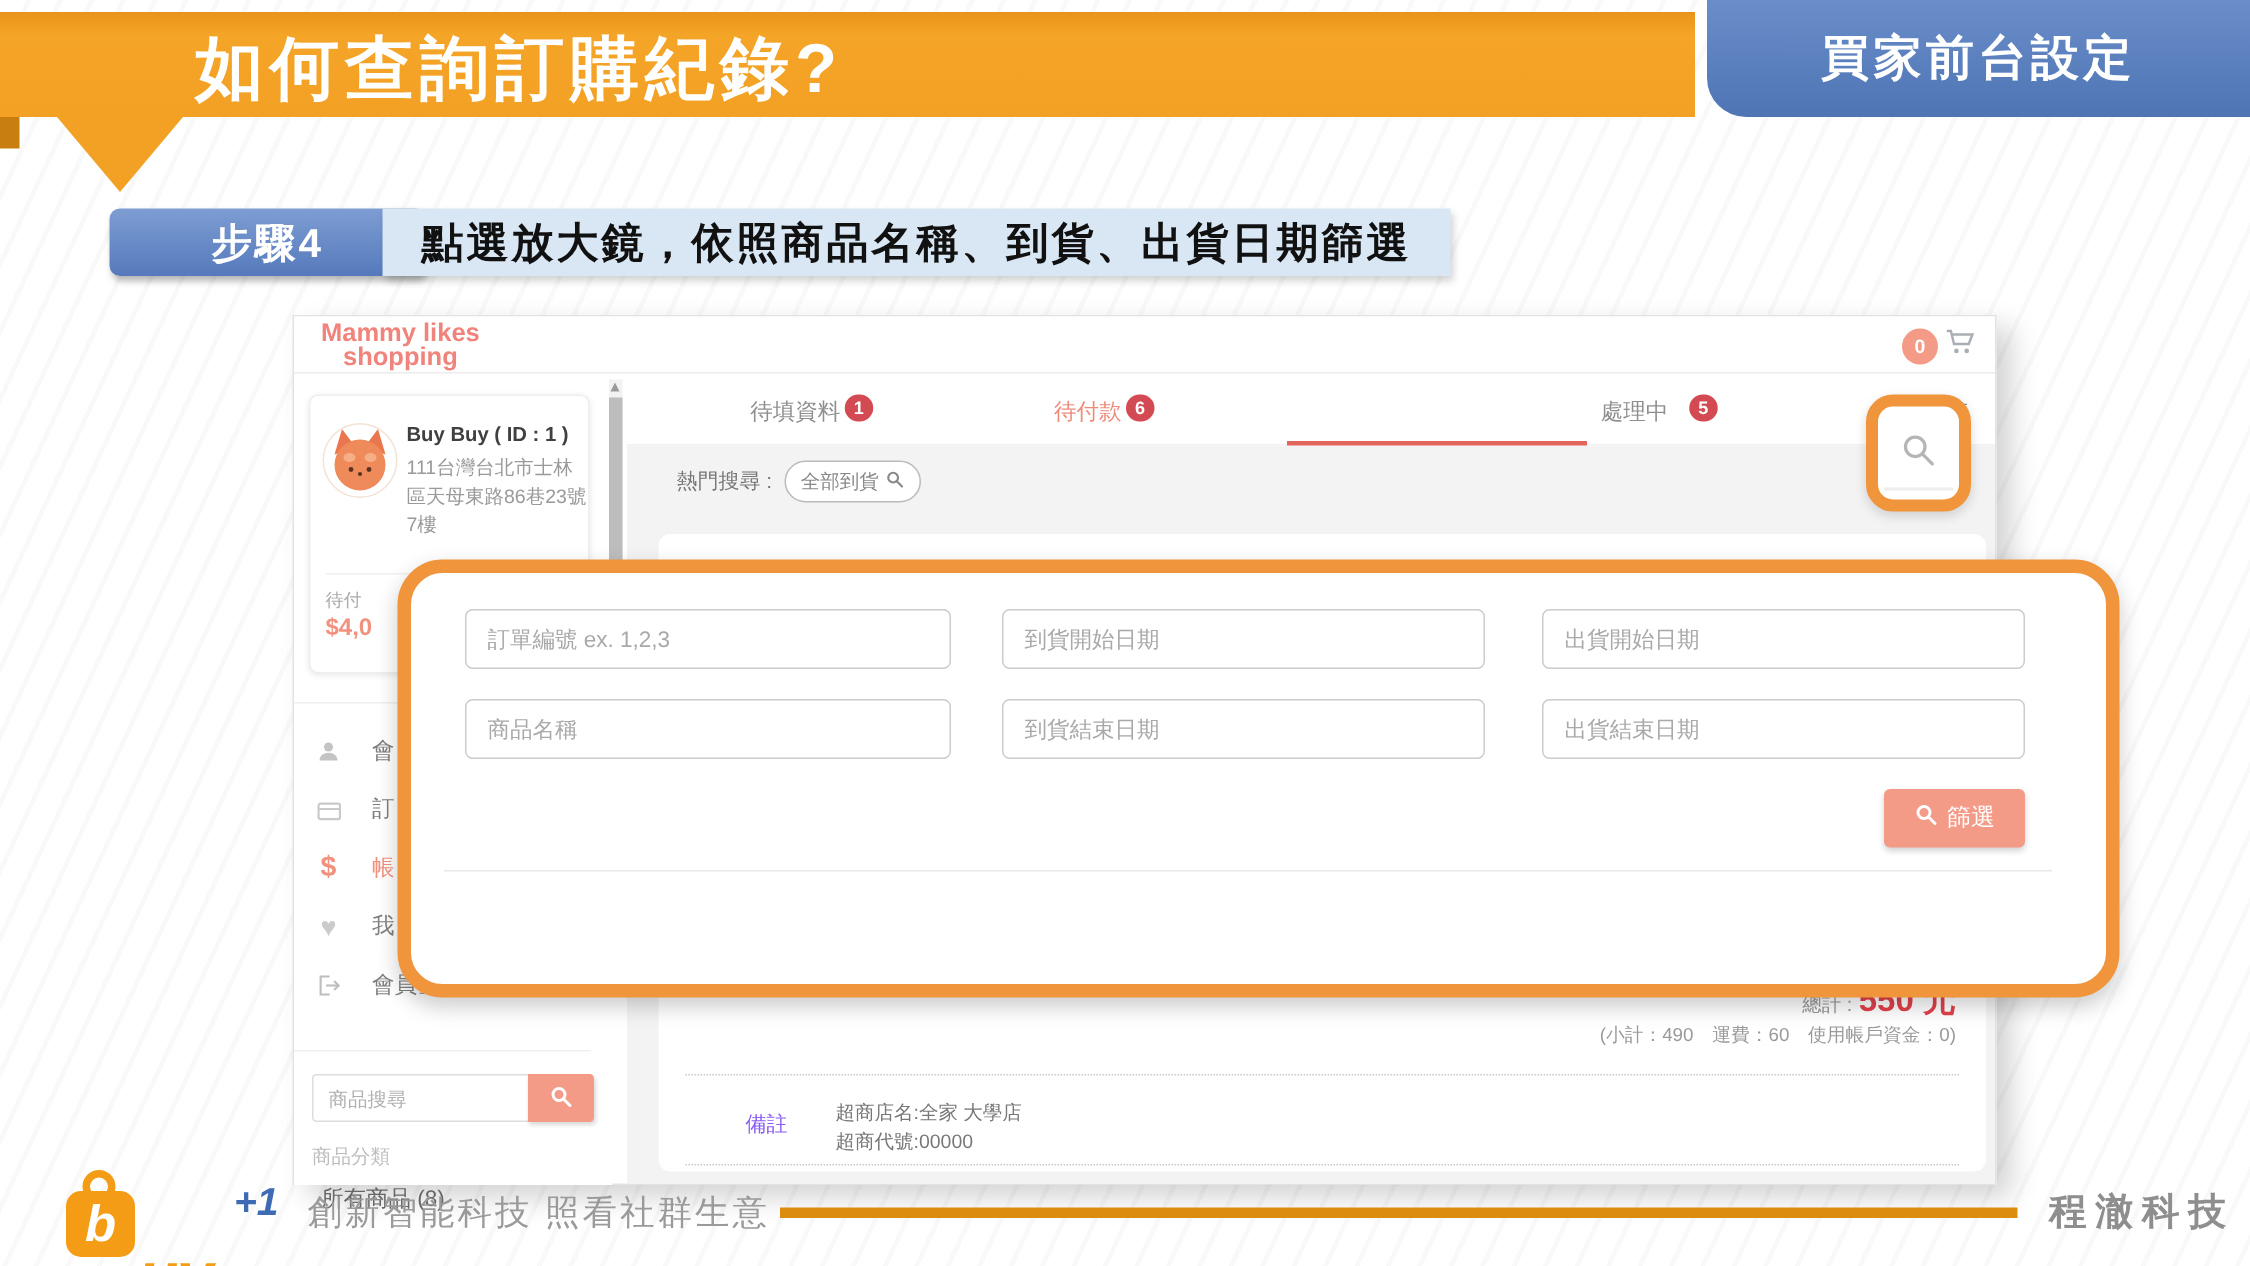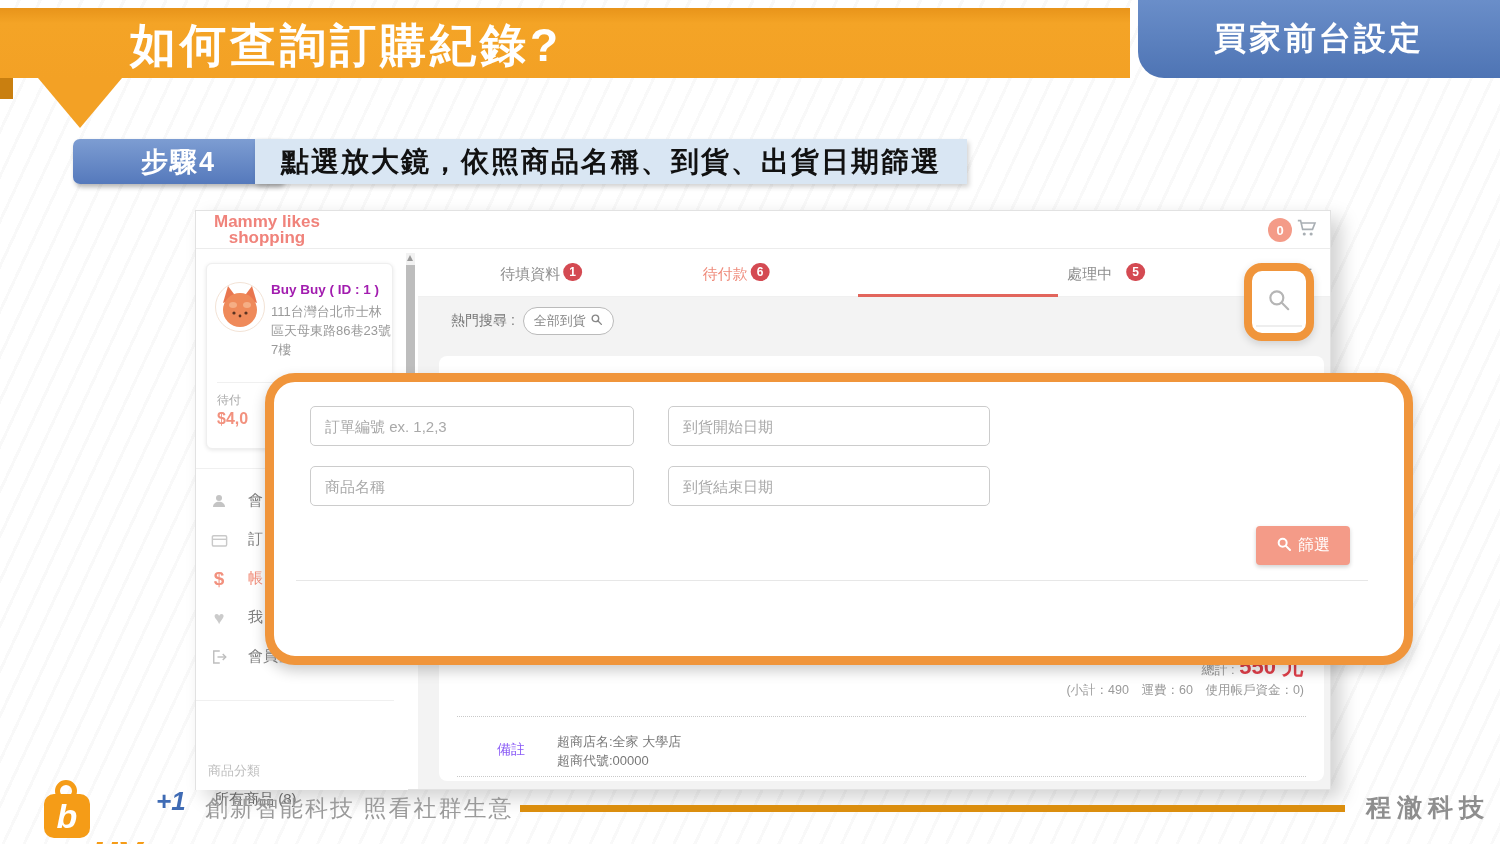--- a/index.html
+++ b/index.html
@@ -38,21 +38,21 @@
   .cart-wrap { position:absolute; right:12px; top:6px; display:flex; align-items:center; gap:4px; }
   .cart-badge { width:24px; height:24px; border-radius:50%; background:#f49b88; color:#fff; font-size:13px; font-weight:bold;
     display:flex; align-items:center; justify-content:center; }
 
   
   .side { position:absolute; left:0; top:39px; width:212px; height:540px; background:#fff; }
   .profile-card { position:absolute; left:10px; top:13px; width:187px; height:186px; background:#fff;
     border:1px solid #efefef; border-radius:6px; box-shadow:0 1px 4px rgba(0,0,0,.1); }
   .avatar { position:absolute; left:8px; top:18px; width:50px; height:50px; border-radius:50%;
     border:1px solid #f3e3d6; overflow:hidden; background:#fff; }
-  .p-name { position:absolute; left:64px; top:18px; font-size:13.5px; font-weight:bold; color:#a21caf; }
+  .p-name { position:absolute; left:64px; top:18px; font-size:13.5px; font-weight:bold; color:#404040; }
   .p-addr { position:absolute; left:64px; top:38px; font-size:13px; color:#9a9a9a; line-height:19px; width:130px; }
   .p-div { position:absolute; left:10px; right:10px; top:118px; border-top:1px solid #f0f0f0; }
   .p-pend-label { position:absolute; left:10px; top:128px; font-size:12px; color:#aaa; }
   .p-pend-amt { position:absolute; left:10px; top:146px; font-size:16px; font-weight:bold; color:#f2917e; }
   .side-div1 { position:absolute; left:0; right:14px; top:218px; border-top:1px solid #f0f0f0; }
   .menu-row { position:absolute; left:0; width:212px; height:30px; }
   .menu-ico { position:absolute; left:12px; top:2px; width:22px; height:22px; display:flex; align-items:center; justify-content:center; }
   .menu-label { position:absolute; left:52px; top:3px; font-size:15px; color:#808080; white-space:nowrap; overflow:hidden; }
   .menu-label.clip { width:17px; }
   .menu-label.hot, .menu-ico.hot { color:#f2917e; }
@@ -228,20 +228,31 @@
             <path d="M13 4H5v16h8"></path>
               <path d="M17 8l4 4-4 4"></path>
               <line x1="10" y1="12" x2="21" y2="12"></line>
           </svg>
         </span>
         <span class="menu-label">會員登出</span>
       </div>
 
       <div class="side-div2"></div>
 
+      <div class="psearch">
+        <input type="text" placeholder="商品搜尋" style="">
+        <button class="psearch-btn">
+          <span>
+            <svg width="16" height="16" viewBox="0 0 24 24" fill="none" stroke="#ffffff" stroke-width="3">
+              <circle cx="10" cy="10" r="6"></circle>
+                <line x1="14.8" y1="14.8" x2="21" y2="21" stroke-linecap="round"></line>
+            </svg>
+          </span>
+        </button>
+      </div>
 
       <div class="cat-head">商品分類</div>
       <div class="cat-item">所有商品 (8)</div>
     </div>
 
     <div class="sbar">
       <div class="sbar-up"></div>
       <div class="sbar-thumb"></div>
     </div>
 
@@ -303,22 +314,24 @@
           <circle cx="10" cy="10" r="6"></circle>
             <line x1="14.8" y1="14.8" x2="20.5" y2="20.5" stroke-linecap="round"></line>
         </svg>
       </span>
     </div>
   </div>
 
   <div class="filter">
     <input class="f-c1 f-r1" type="text" placeholder="訂單編號 ex. 1,2,3" style="">
     <input class="f-c2 f-r1" type="text" placeholder="到貨開始日期" style="">
+    <input class="f-c3 f-r1" type="text" placeholder="出貨開始日期" style="">
     <input class="f-c1 f-r2" type="text" placeholder="商品名稱" style="">
     <input class="f-c2 f-r2" type="text" placeholder="到貨結束日期" style="">
+    <input class="f-c3 f-r2" type="text" placeholder="出貨結束日期" style="">
     <button class="f-submit">
       <span>
         <svg width="16" height="16" viewBox="0 0 24 24" fill="none" stroke="#ffffff" stroke-width="3">
           <circle cx="10" cy="10" r="6"></circle>
             <line x1="14.8" y1="14.8" x2="21" y2="21" stroke-linecap="round"></line>
         </svg>
       </span>
       <span>篩選</span>
     </button>
     <div class="f-footline"></div>

